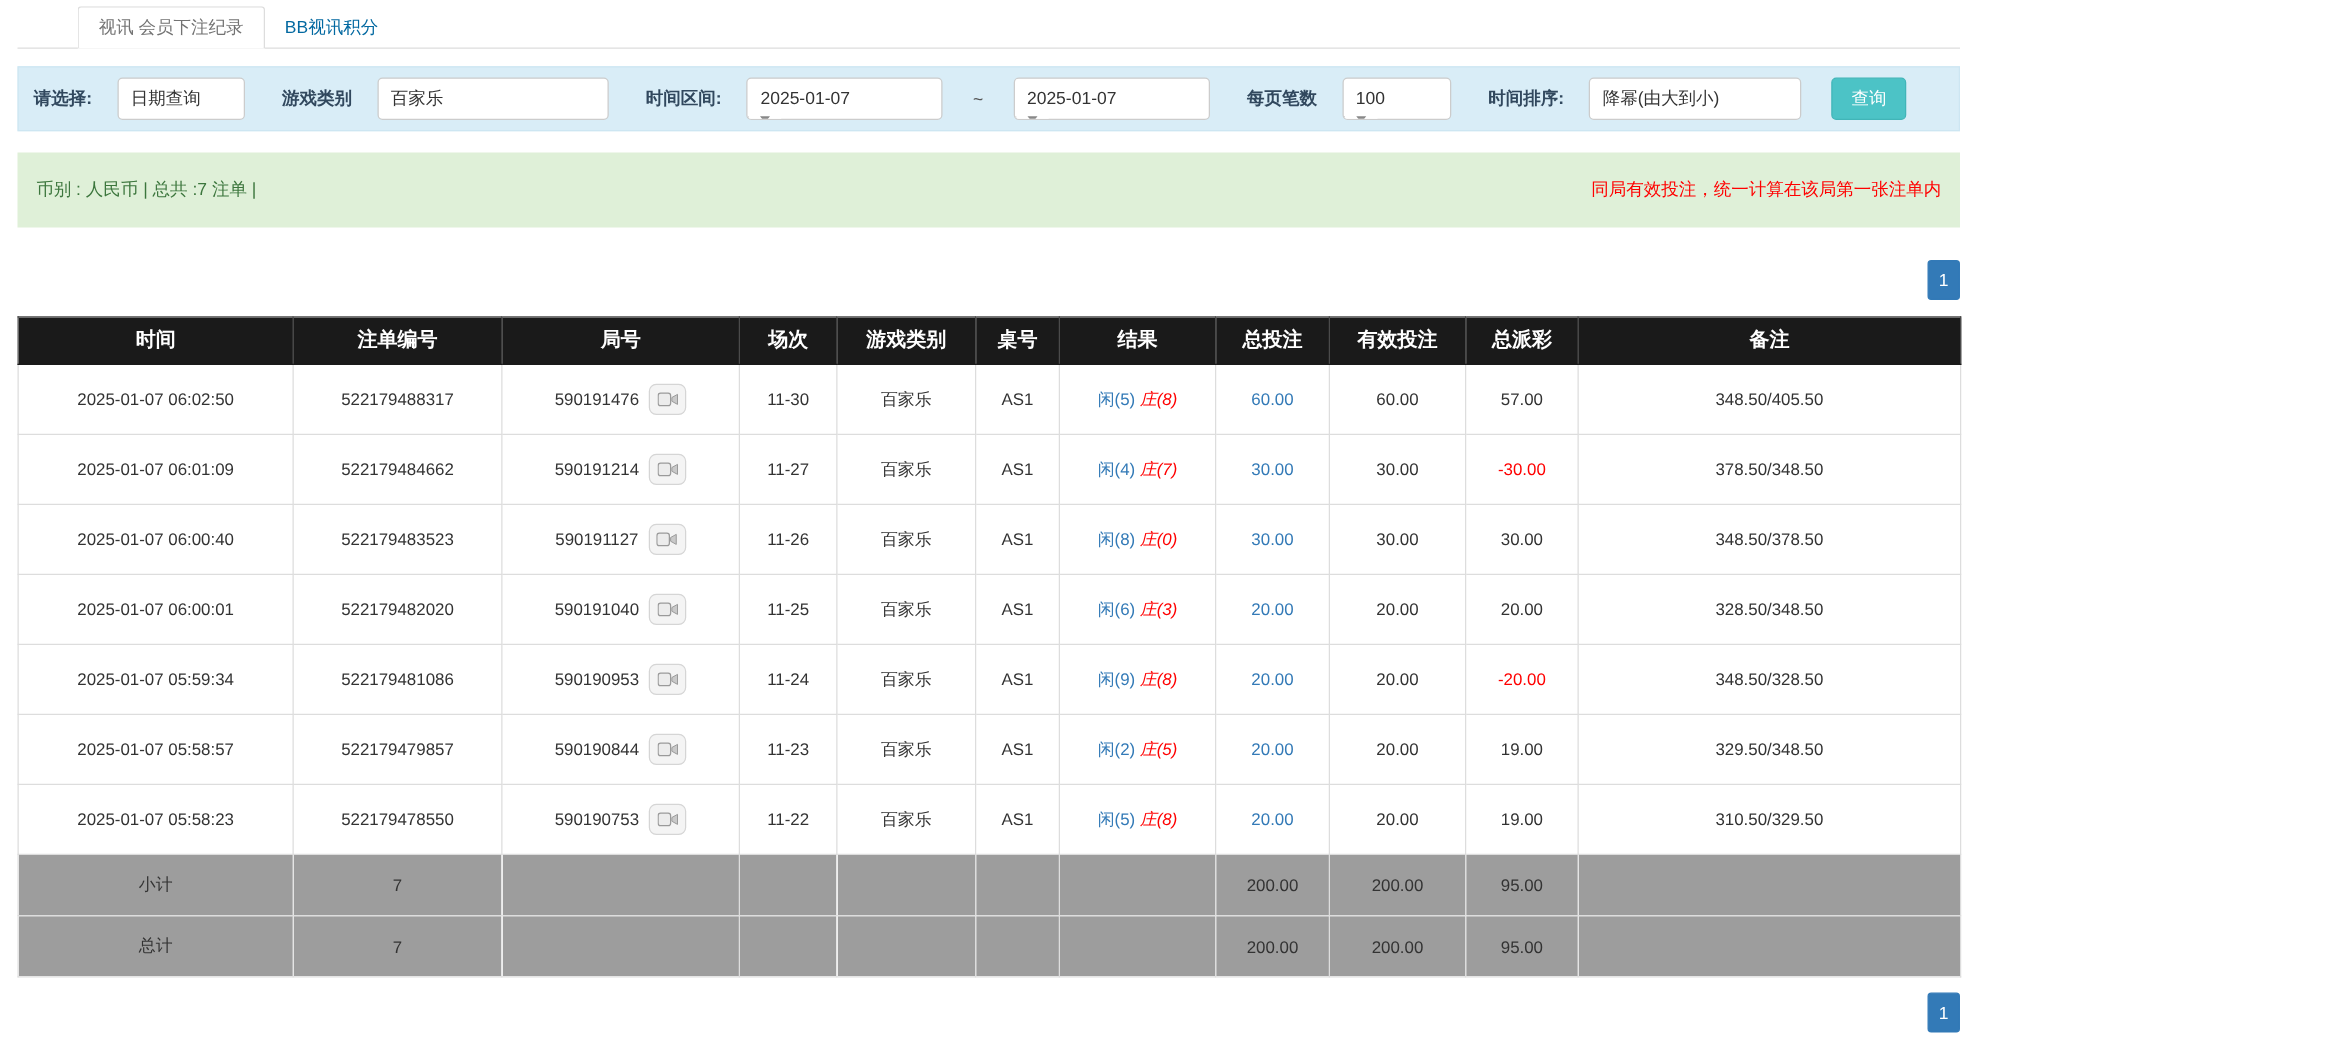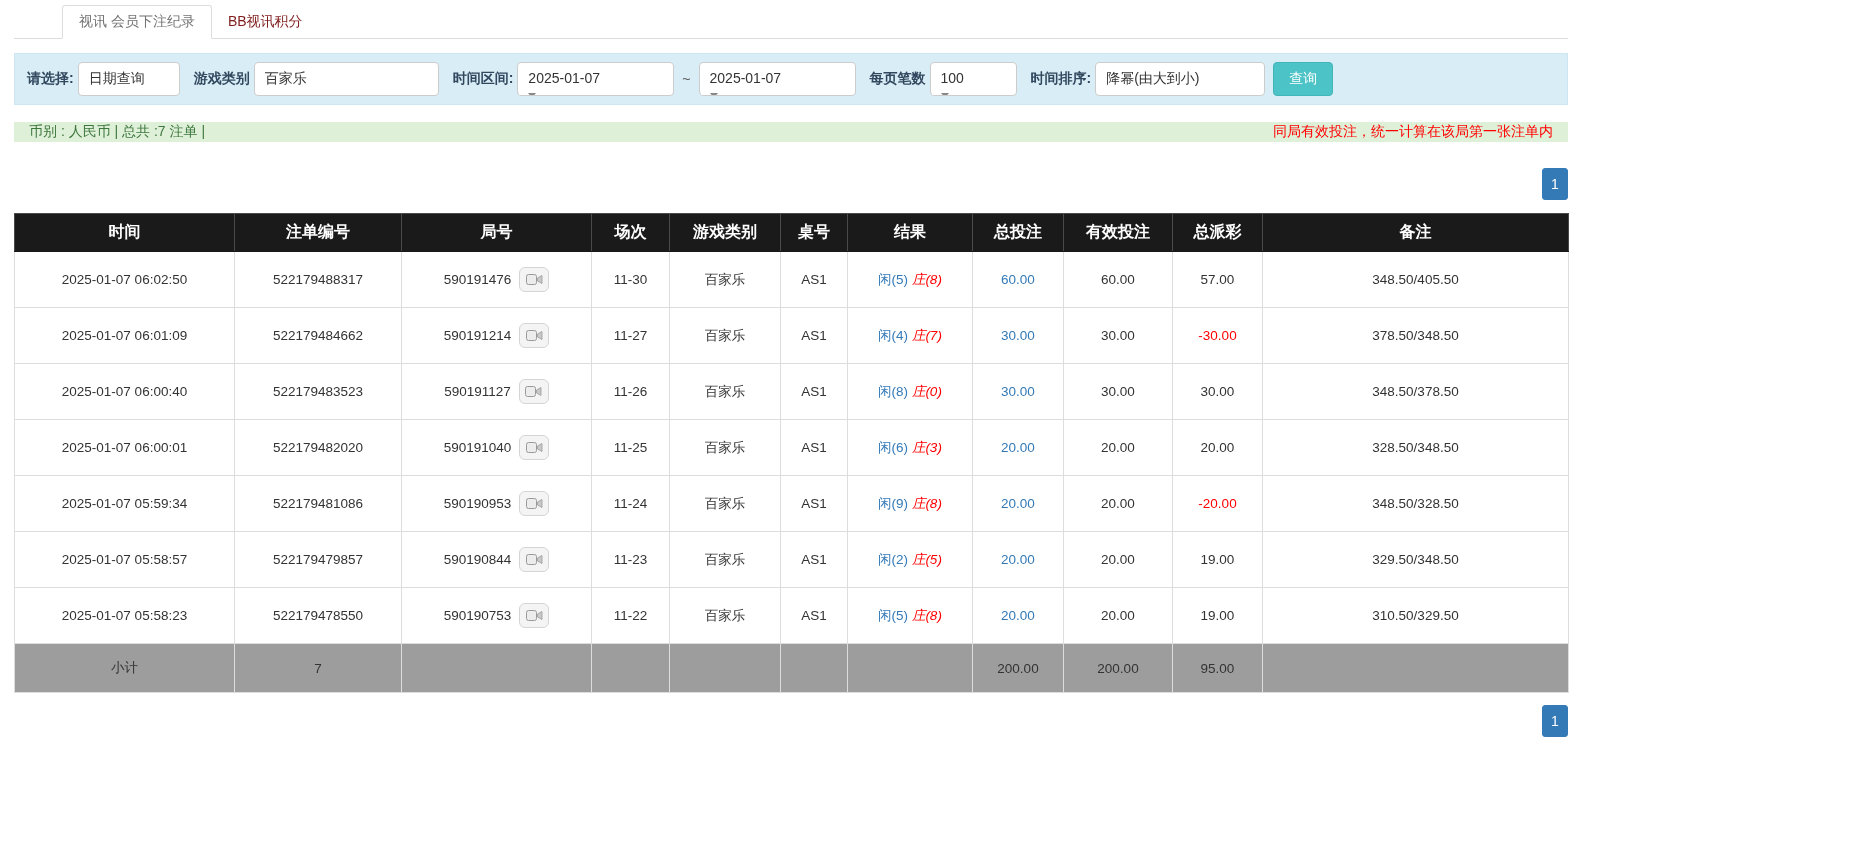--- a/index.html
+++ b/index.html
@@ -15,26 +15,26 @@
   .page { width: 1554px; margin-left: 14px; }
 
   
   .tabs { display: flex; align-items: flex-end; border-bottom: 1px solid #ddd; padding-top: 5px; }
   .tab { padding: 7px 16px; font-size: 14px; cursor: pointer; white-space: nowrap; }
   .tab.active {
     background: #fff; color: #737373;
     border: 1px solid #ddd; border-bottom: 1px solid #fff;
     margin-bottom: -1px; border-radius: 3px 3px 0 0; margin-left: 48px;
   }
-  .tab.link-tab { color: #7f1d1d; text-align: right; }
+  .tab.link-tab { color: #0369a1; text-align: right; }
 
   
   .filter-bar {
     margin-top: 14px; background: #d9edf7; border: 1px solid #cde6f2;
-    padding: 8px 12px; display: flex; align-items: center; gap: 4px;
+    padding: 8px 12px; display: flex; align-items: center; gap: 20px;
   }
   .flabel { font-weight: bold; color: #31485e; white-space: nowrap; }
   .flabel.gap { margin-left: 10px; }
   .combo {
     display: inline-flex; align-items: stretch; background: #fff;
     border: 1px solid #ccc; border-radius: 4px; height: 34px; cursor: pointer; overflow: hidden; flex-direction: column;
   }
   .combo .val { padding: 7px 10px; white-space: nowrap; text-align: left; color: #333; }
   .combo .caret-box {
     width: 27px; border-left: 1px solid #ccc; display: flex;
@@ -48,21 +48,21 @@
   .w-sort  { min-width: 168px; }
   .tilde { color: #555; margin: 0 4px; }
   .btn-search {
     background: #4cc3c6; color: #fff; border: 1px solid #41b5b8; border-radius: 4px;
     padding: 0 15px; height: 34px; font-size: 14px; cursor: pointer; margin-left: 4px;
     font-family: inherit;
   }
 
   
   .summary-bar {
-    margin-top: 17px; background: #dff0d8; padding: 1px 15px;
+    margin-top: 17px; background: #dff0d8; padding: 21px 15px;
     display: flex; justify-content: space-between; align-items: center;
   }
   .summary-left { color: #3c763d; }
   .summary-right { color: #ff0000; }
 
   
   .pag-row { display: flex; justify-content: flex-end; margin: 26px 0 13px; }
   .pag-row.bottom { margin: 12px 0 0; }
   .page-btn {
     background: #337ab7; border: 1px solid #337ab7; color: #fff;
@@ -330,20 +330,33 @@
         <td></td>
         <td></td>
         <td></td>
         <td></td>
         <td></td>
         <td>200.00</td>
         <td>200.00</td>
         <td>95.00</td>
         <td></td>
       </tr>
+      <tr class="gray-row">
+        <td>总计</td>
+        <td>7</td>
+        <td></td>
+        <td></td>
+        <td></td>
+        <td></td>
+        <td></td>
+        <td>200.00</td>
+        <td>200.00</td>
+        <td>95.00</td>
+        <td></td>
+      </tr>
     </tbody>
   </table>
 
   <div class="pag-row bottom">
     <span class="page-btn">1</span>
   </div>
 
 </div>
 
 </body></html>

